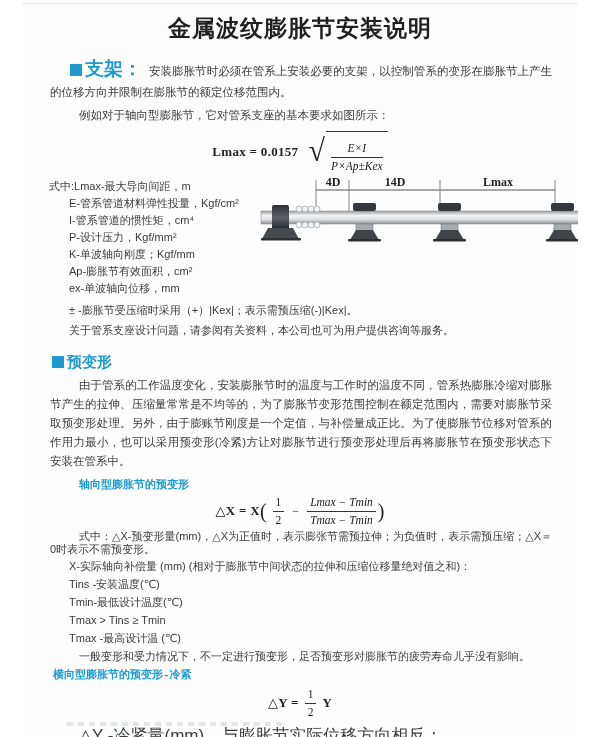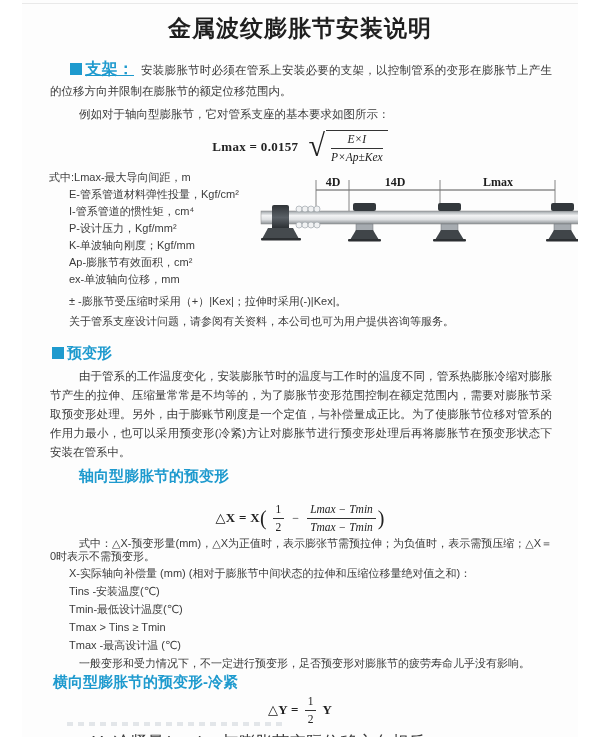--- a/index.html
+++ b/index.html
@@ -6,49 +6,49 @@
   html,body{margin:0;padding:0;background:#fff;}
   .page{
     position:relative;width:556px;height:737px;margin:0 auto;background:#fdfdfd;
     overflow:hidden;font-family:"Liberation Sans","DejaVu Sans",sans-serif;color:var(--ink);
   }
   .page::before{content:"";position:absolute;left:0;top:3px;width:100%;height:1px;background:#e9e9e9;}
   .title{margin:13px 0 0;text-align:center;font-size:23px;font-weight:700;color:#1f1f1f;letter-spacing:1px;font-family:"Liberation Sans","DejaVu Sans",sans-serif;}
   .para{margin:0 26px 0 28px;font-size:11.5px;line-height:21px;text-align:justify;}
   .p1{margin-top:14px;text-indent:20px;}
   .sq{display:inline-block;width:12px;height:12px;background:var(--blue);margin-right:3px;vertical-align:-1px;}
-  .h-blue{color:var(--blue);font-size:16px;font-weight:700;margin-right:7px;text-decoration:underline;}
+  .h-blue{color:var(--blue);font-size:19px;font-weight:700;margin-right:7px;}
   .p2{margin-top:3px;text-indent:29px;line-height:19px;}
 
   .formula{text-align:center;color:#222;font-family:"Liberation Serif","DejaVu Serif","DejaVu Sans",serif;}
   .f1{margin:6px 0 4px;}
   .flhs{font-weight:700;font-size:13px;letter-spacing:.3px;}
   .radical{display:inline-block;font-size:30px;line-height:0;vertical-align:middle;margin:0 -3px 4px 6px;transform:scaleY(1.05);font-weight:400;}
   .radicand{display:inline-flex;flex-direction:column;vertical-align:middle;text-align:center;
     border-top:1.4px solid #333;font-style:italic;font-size:11.5px;line-height:1.3;padding:1px 5px 0;}
-  .radicand .num{border-bottom:1px solid #333;padding:0 3px 1px;}
+  .radicand .num{border-bottom:1px solid #333;padding:8px 3px 1px;}
   .radicand .den{padding-top:1px;text-align:right;}
 
   .varlist{margin-top:4px;font-size:11px;line-height:17px;}
   .vline{margin-left:27px;}
   .vline.pad{margin-left:47px;}
   .signnote{margin-top:5px;}
   .consult{margin-top:3px;}
 
   .diagram{position:absolute;left:237px;top:172px;width:356px;height:78px;}
   .dimlabel{font-family:"Liberation Serif","DejaVu Serif",serif;font-weight:700;font-size:12px;fill:#1d1d1d;}
 
   .sec-head{margin:13px 0 0 30px;font-size:15px;font-weight:700;color:var(--blue);line-height:20px;}
   .predeform-body{margin:4px 26px 0 28px;text-indent:29px;text-align:justify;font-size:11.5px;line-height:19px;}
 
-  .sub-head{font-size:15px;font-weight:700;color:var(--blue);line-height:20px;}
+  .sub-head{font-size:11px;font-weight:700;color:var(--blue);line-height:20px;font-family:Liberation Mono, monospace;}
   .axial-head{margin:4px 0 0 57px;}
   .lateral-head{margin:0 0 0 31px;}
 
-  .f2{margin:16px 0 2px;}
+  .f2{margin:0 0 2px;}
   .frac{display:inline-flex;flex-direction:column;text-align:center;vertical-align:middle;
     font-style:italic;font-size:11.5px;line-height:1.3;margin:0 2px;}
   .frac .fn{border-bottom:1px solid #333;padding:0 3px 1px;}
   .frac .fd{padding-top:1px;}
   .frac.upright{font-style:normal;}
   .paren{font-size:20px;vertical-align:middle;font-weight:400;}
   .op{vertical-align:middle;margin:0 2px;font-size:12px;}
 
   .explain{margin:2px 26px 0 28px;text-indent:29px;text-align:justify;font-size:11px;line-height:13px;}
   .xnote{margin:2px 26px 0 47px;font-size:11px;line-height:17px;}
@@ -81,21 +81,21 @@
   </div>
 
   <div class="varlist">
     <div class="vline">式中:Lmax-最大导向间距，m</div>
     <div class="vline pad">E-管系管道材料弹性投量，Kgf/cm²</div>
     <div class="vline pad">I-管系管道的惯性矩，cm⁴</div>
     <div class="vline pad">P-设计压力，Kgf/mm²</div>
     <div class="vline pad">K-单波轴向刚度；Kgf/mm</div>
     <div class="vline pad">Ap-膨胀节有效面积，cm²</div>
     <div class="vline pad">ex-单波轴向位移，mm</div>
-    <div class="vline pad signnote">± -膨胀节受压缩时采用（+）|Kex|；拉伸时采用(-)|Kex|。</div>
+    <div class="vline pad signnote">± -膨胀节受压缩时采用（+）|Kex|；表示需预压缩(-)|Kex|。</div>
     <div class="vline pad consult">关于管系支座设计问题，请参阅有关资料，本公司也可为用户提供咨询等服务。</div>
   </div>
 
   <div class="diagram">
     <svg width="356" height="78" viewBox="0 0 356 78">
       <defs>
         <linearGradient id="pipeGrad" x1="0" y1="0" x2="0" y2="1">
           <stop offset="0" stop-color="#9aa0a4"></stop>
           <stop offset="0.35" stop-color="#f2f3f4"></stop>
           <stop offset="0.65" stop-color="#dfe1e3"></stop>

